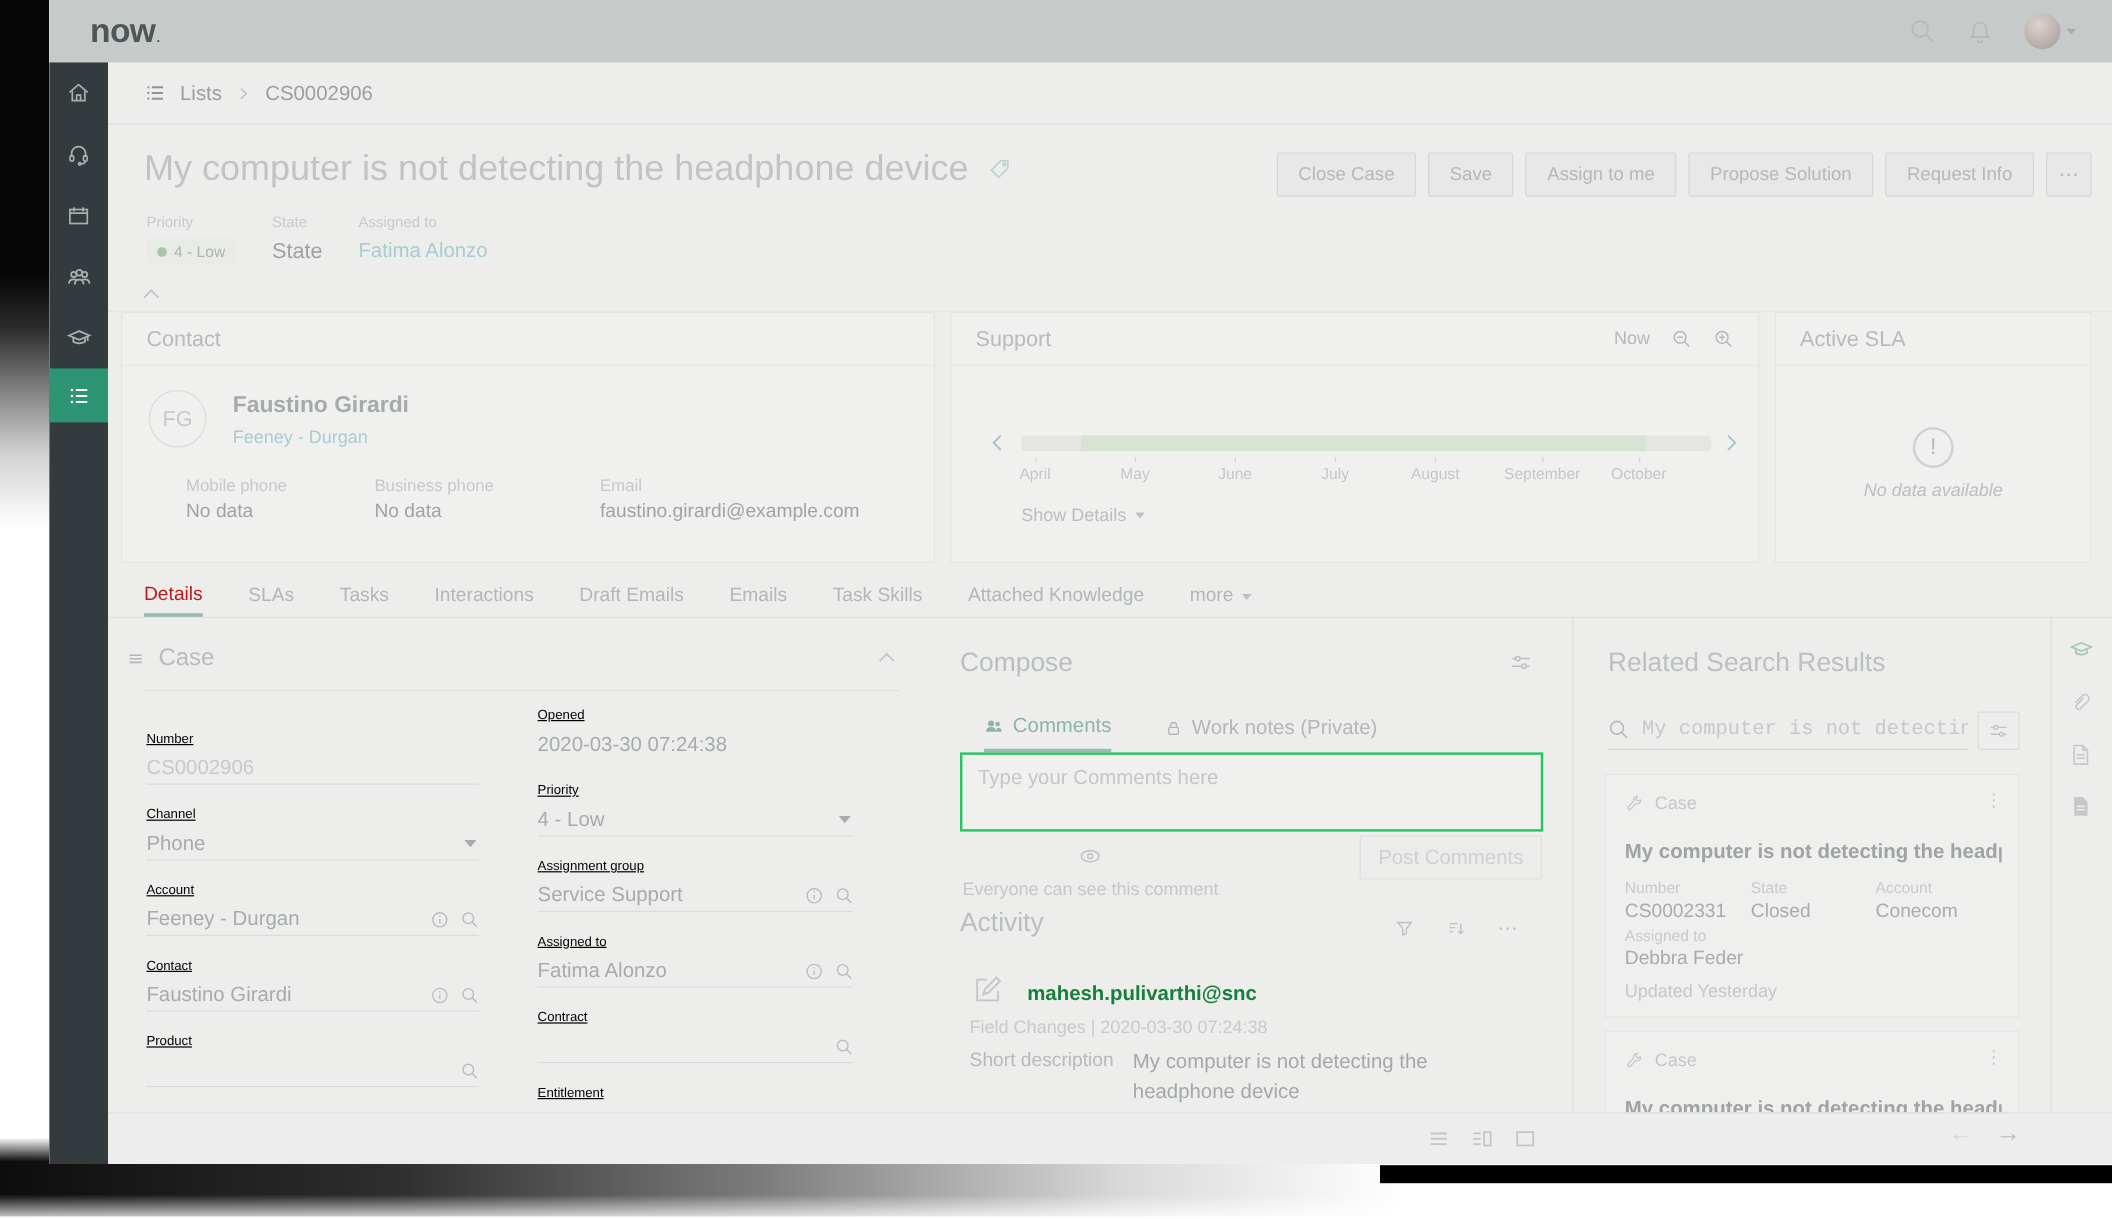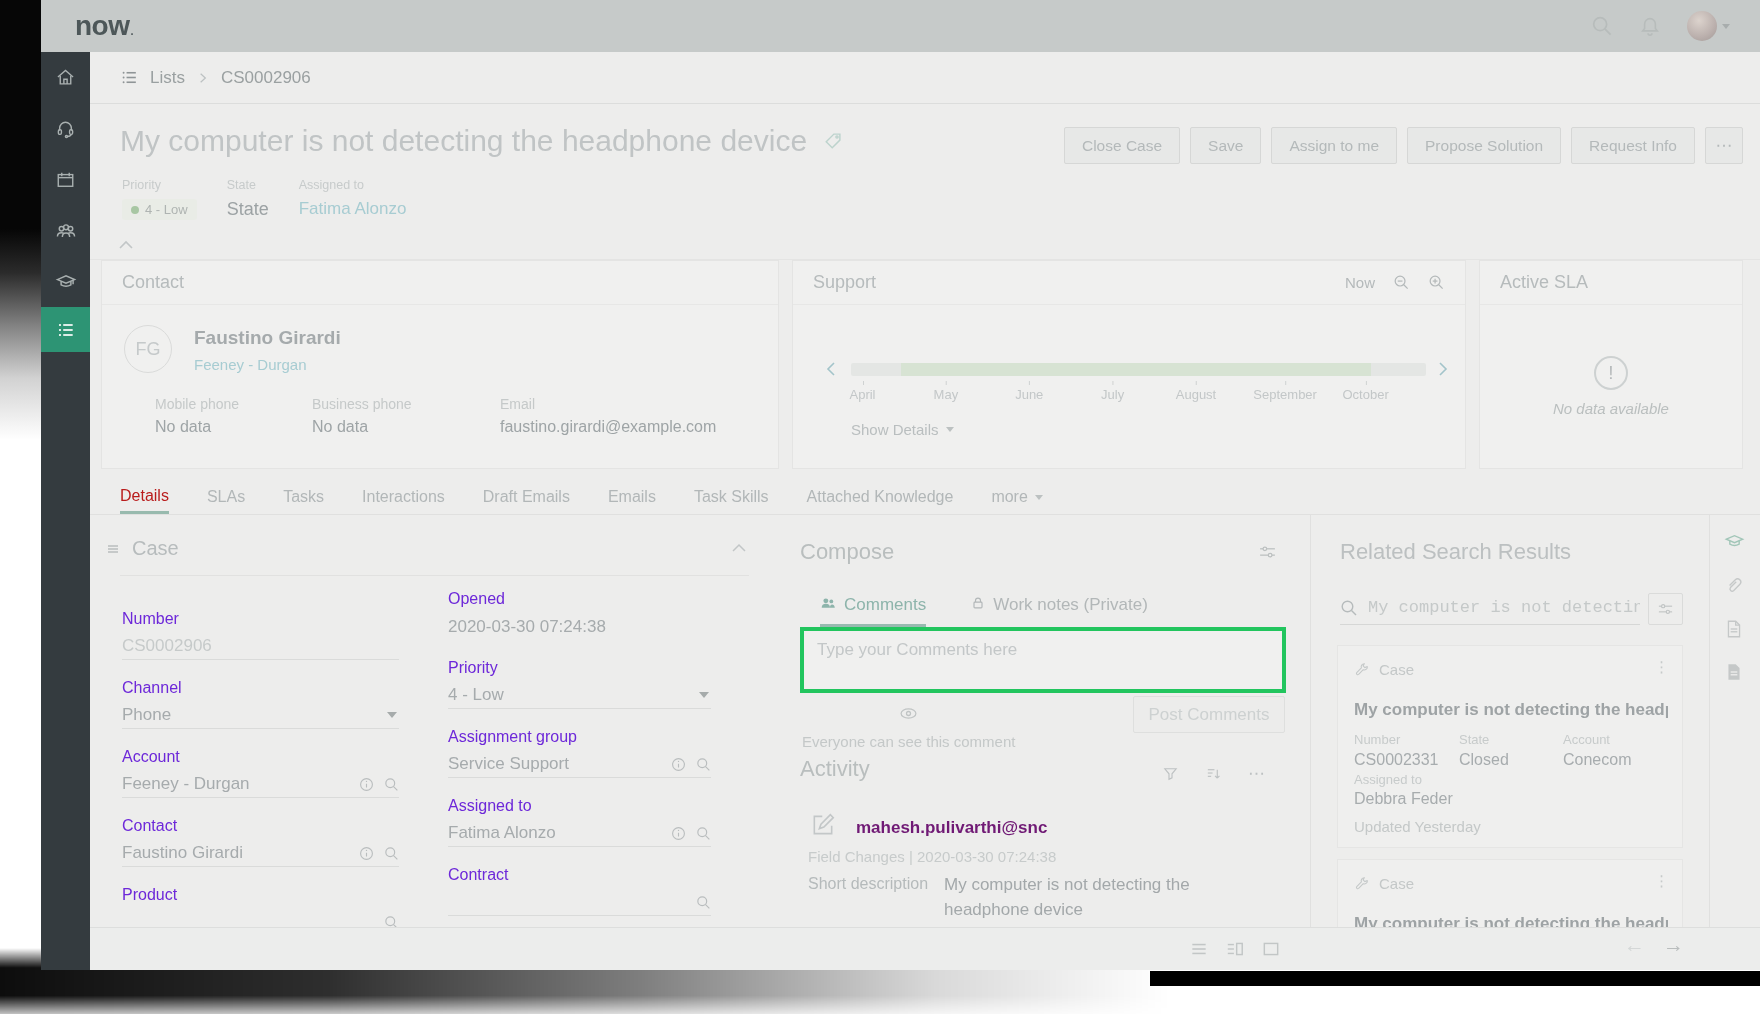--- a/index.html
+++ b/index.html
@@ -118,49 +118,49 @@
   .vd3 { left:1619px; top:463px; bottom:0; }
 
   .form-col { position:absolute; left:11px; top:0; width:670px; height:100%; }
   .sec-head { position:absolute; left:5px; top:22px; display:flex; align-items:center; gap:12px;
     font-size:20px; color:#b7bcbd; }
   .sec-chev { position:absolute; left:630px; top:28px; color:#c2c6c7; }
   .sec-rule { position:absolute; left:19px; width:629px; top:60px; height:1px; background:#e1e1e0; }
   .fcol1 { position:absolute; left:21px; top:95px; width:277px; }
   .fcol2 { position:absolute; left:347px; top:75px; width:263px; }
   .field { margin-bottom:19px; }
-  .flabel { font-size:16px; color:#6d28d9; margin-bottom:5px; }
+  .flabel { font-size:11px; color:#000000; margin-bottom:5px;text-decoration:underline; }
   .fval { display:flex; align-items:center; height:27px; border-bottom:1px solid #dadbda;
     font-size:17px; color:#a6abad; gap:10px; }
   .fval .sp { flex:1; }
   .fval.noline { border-bottom:none; }
   .fval.ro { color:#c6caca; }
   .ficon { color:#b9bdbe; }
   .sel-caret { width:0; height:0; border-left:5px solid transparent; border-right:5px solid transparent;
     border-top:6px solid #a6abab; margin-right:2px; }
 
   .compose-col { position:absolute; left:702px; top:0; width:518px; height:100%; }
   .panel-title { font-size:22px; color:#b9bebe; font-weight:400; }
   .compose-title { position:absolute; left:8px; top:24px; }
   .compose-gear { position:absolute; left:466px; top:28px; color:#bcc0c0; }
   .ctabs { position:absolute; left:28px; top:80px; display:flex; gap:44px; font-size:17px; }
-  .ctab { display:flex; gap:7px; padding-bottom:9px; color:#b2b7b8; }
+  .ctab { display:flex; align-items:center; gap:7px; padding-bottom:9px; color:#b2b7b8; }
   .ctab.active { color:#8db4ab; border-bottom:3px solid #98bab0; }
   .ta { position:absolute; left:8px; top:112px; width:486px; height:66px; background:#f0f0ef;
-    border:4px solid #22c55e; resize:none; font-family:inherit; font-size:17px; color:#701a75; padding:9px 13px; }
+    border:2px solid #22c55e; resize:none; font-family:inherit; font-size:17px; color:#701a75; padding:9px 13px; }
   .ta::placeholder { color:#c3c7c8; }
   .vis-row { position:absolute; left:10px; top:189px; display:flex; align-items:center; gap:10px;
     font-size:15px; color:#c4c8c8;flex-direction:column; }
   .post-btn { position:absolute; left:341px; top:181px; width:152px; height:37px; background:#ececeb;
     border:1px solid #dedfde; border-radius:2px; color:#cdd1d1; font-size:17px; font-family:inherit; }
   .act-title { position:absolute; left:8px; top:241px; }
   .act-icons { position:absolute; left:370px; top:248px; display:flex; gap:26px; color:#bdc1c2; align-items:center; }
   .meatball { font-size:17px; letter-spacing:1px; }
   .entry-icon { position:absolute; left:18px; top:297px; color:#c3c7c8; }
-  .entry-user { position:absolute; left:64px; top:303px; font-size:17px; font-weight:700; color:#701a75; }
+  .entry-user { position:absolute; left:64px; top:303px; font-size:17px; font-weight:700; color:#15803d; }
   .entry-meta { position:absolute; left:16px; top:333px; font-size:15px; color:#c7cbcb; }
   .entry-field { position:absolute; left:16px; top:358px; display:flex; }
   .ef-label { width:136px; font-size:16px; color:#b5babb; padding-top:2px; }
   .ef-value { width:302px; font-size:17px; color:#a3a8aa; line-height:1.45; }
 
   .related-col { position:absolute; left:1245px; top:0; width:374px; height:100%; }
   .related-title { position:absolute; left:5px; top:24px; color:#bcc0c1; }
   .search-row { position:absolute; left:5px; top:76px; width:300px; height:34px; border-bottom:1px solid #d6d7d6;
     display:flex; align-items:center; gap:10px; color:#b6bbbc; }
   .search-row input { border:none; background:transparent; outline:none; flex:1; font-family:Liberation Mono, monospace;

